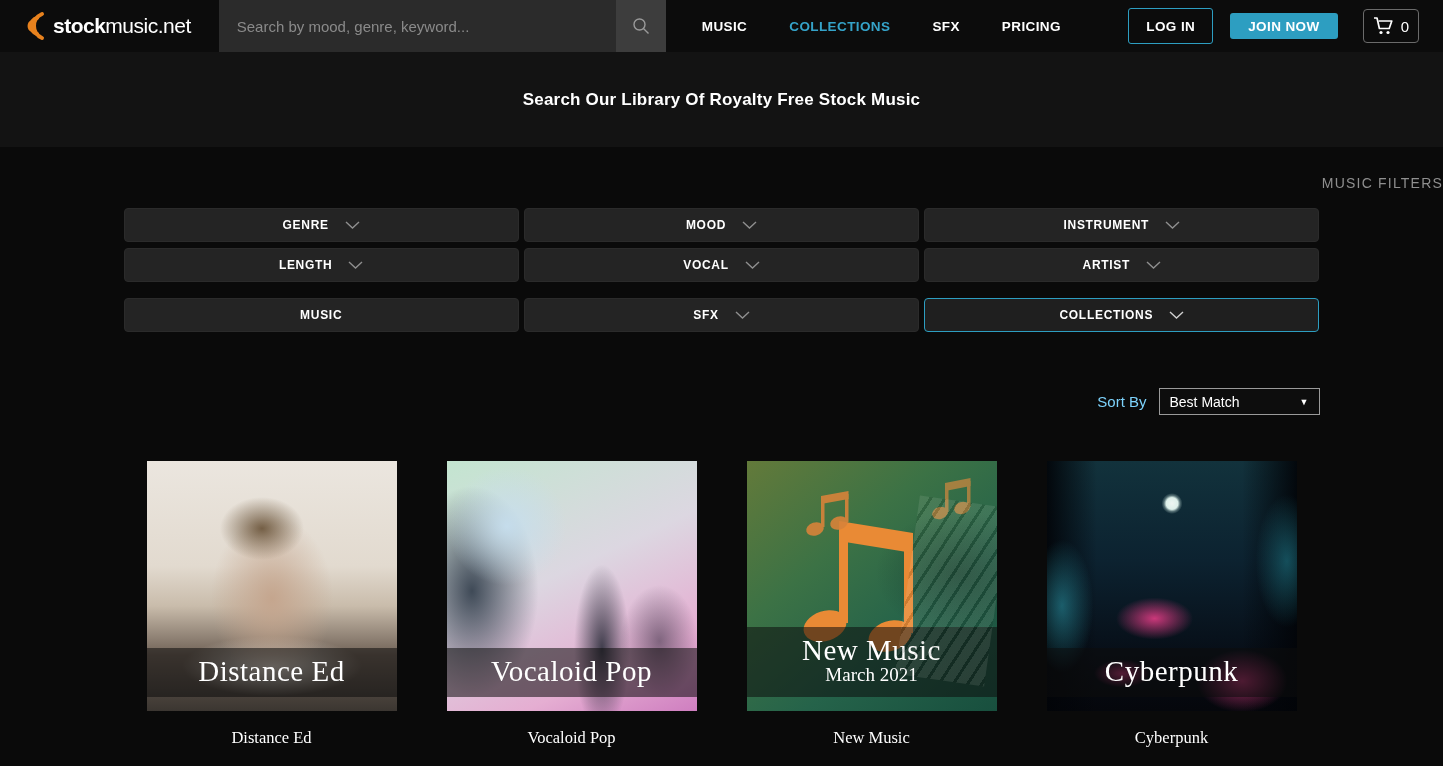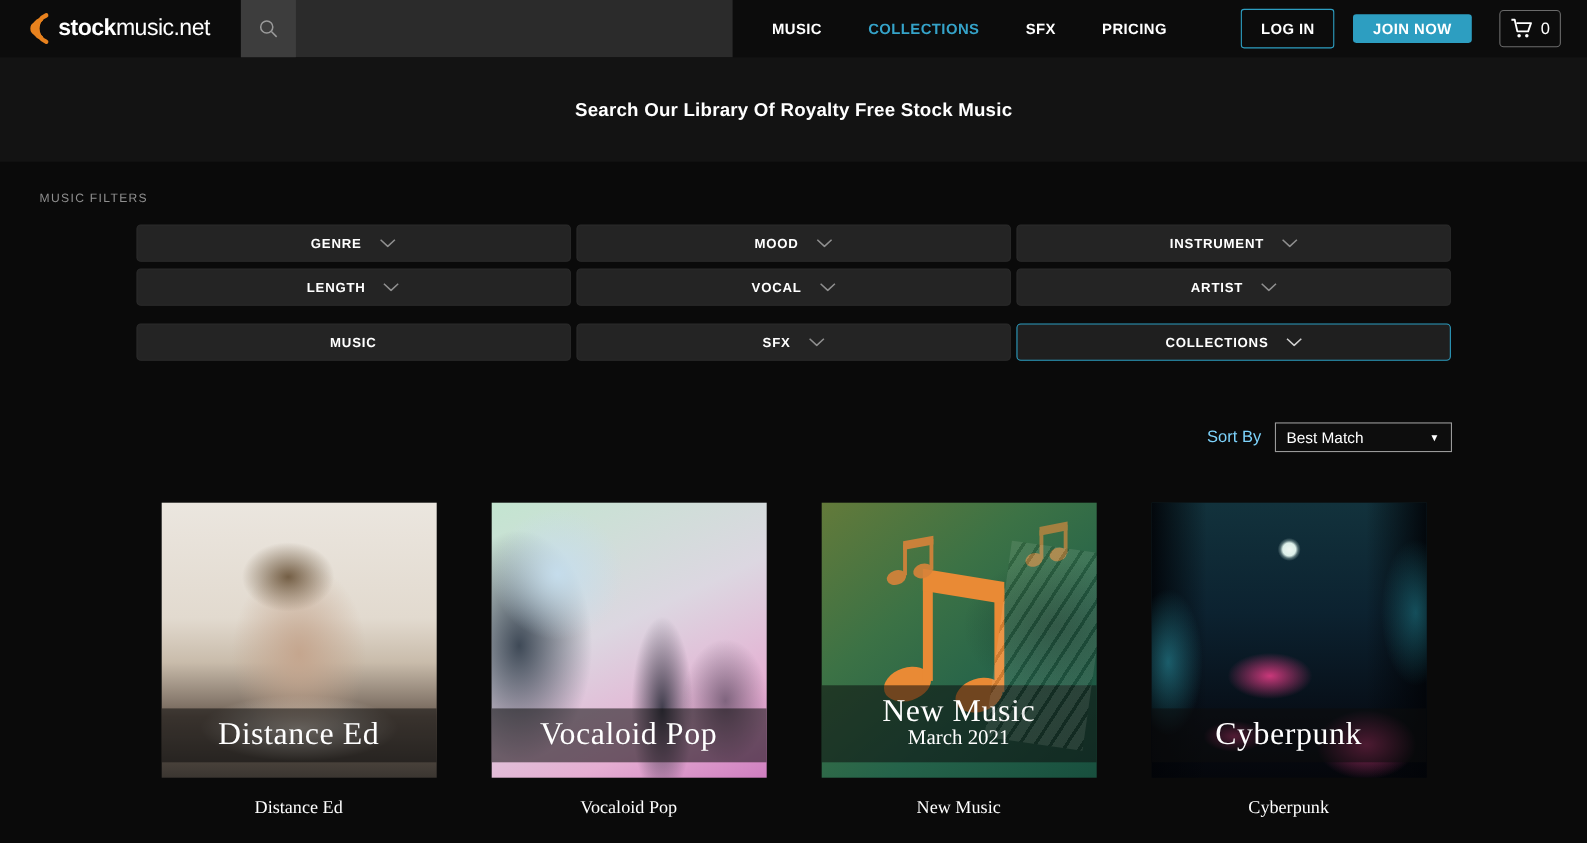--- a/index.html
+++ b/index.html
@@ -65,21 +65,21 @@
   
   .hero {
     height:95px; background:#131313;
     display:flex; align-items:center; justify-content:center;
   }
   .hero-title { font-size:17px; font-weight:700; letter-spacing:0.2px; }
 
   
   .filters-section { padding-top:28px; }
   .filters-label {
-    text-align:left; color:#8f8f8f; font-size:11px;
+    text-align:right; color:#8f8f8f; font-size:14px;
     letter-spacing:1.2px; margin-bottom:17px;margin-left:36px;
   }
   .filters { width:1196px; margin:0 auto; }
   .filter-row { display:flex; gap:5px; margin-bottom:6px; }
   .filter-row.row-bottom { margin-top:16px; }
   .filter-btn {
     flex:1; height:34px; background:#242424; border:1px solid #2b2b2b;
     border-radius:4px; cursor:pointer;
     display:flex; align-items:center; justify-content:center; gap:16px;
     color:#fff; font-weight:700; font-size:12px; letter-spacing:0.7px;
@@ -161,20 +161,21 @@
   <div class="logo">
     <svg width="30" height="36" viewBox="0 0 30 36">
       <path d="M22 6 A13 13 0 0 0 22 30" stroke="#e8821e" stroke-width="4" fill="none" stroke-linecap="round"></path>
       <path d="M17 10 A8.5 8.5 0 0 0 17 26" stroke="#e8821e" stroke-width="4" fill="none" stroke-linecap="round"></path>
       <path d="M12 14 A4.5 4.5 0 0 0 12 22" stroke="#e8821e" stroke-width="4" fill="none" stroke-linecap="round"></path>
     </svg>
     <div class="logo-text"><span class="logo-bold">stock</span><span class="logo-rest">music.net</span></div>
   </div>
 
   <div class="searchbar">
+    <input class="search-input" type="text" placeholder="Search by mood, genre, keyword..." style="">
     <button class="search-btn">
       <svg width="20" height="20" viewBox="0 0 20 20">
         <circle cx="8.5" cy="8.5" r="5.5" stroke="#9a9a9a" stroke-width="1.4" fill="none"></circle>
         <line x1="12.7" y1="12.7" x2="17.5" y2="17.5" stroke="#9a9a9a" stroke-width="1.4"></line>
       </svg>
     </button>
   </div>
 
   <div class="mainnav">
     <div class="nav-link">MUSIC</div>

